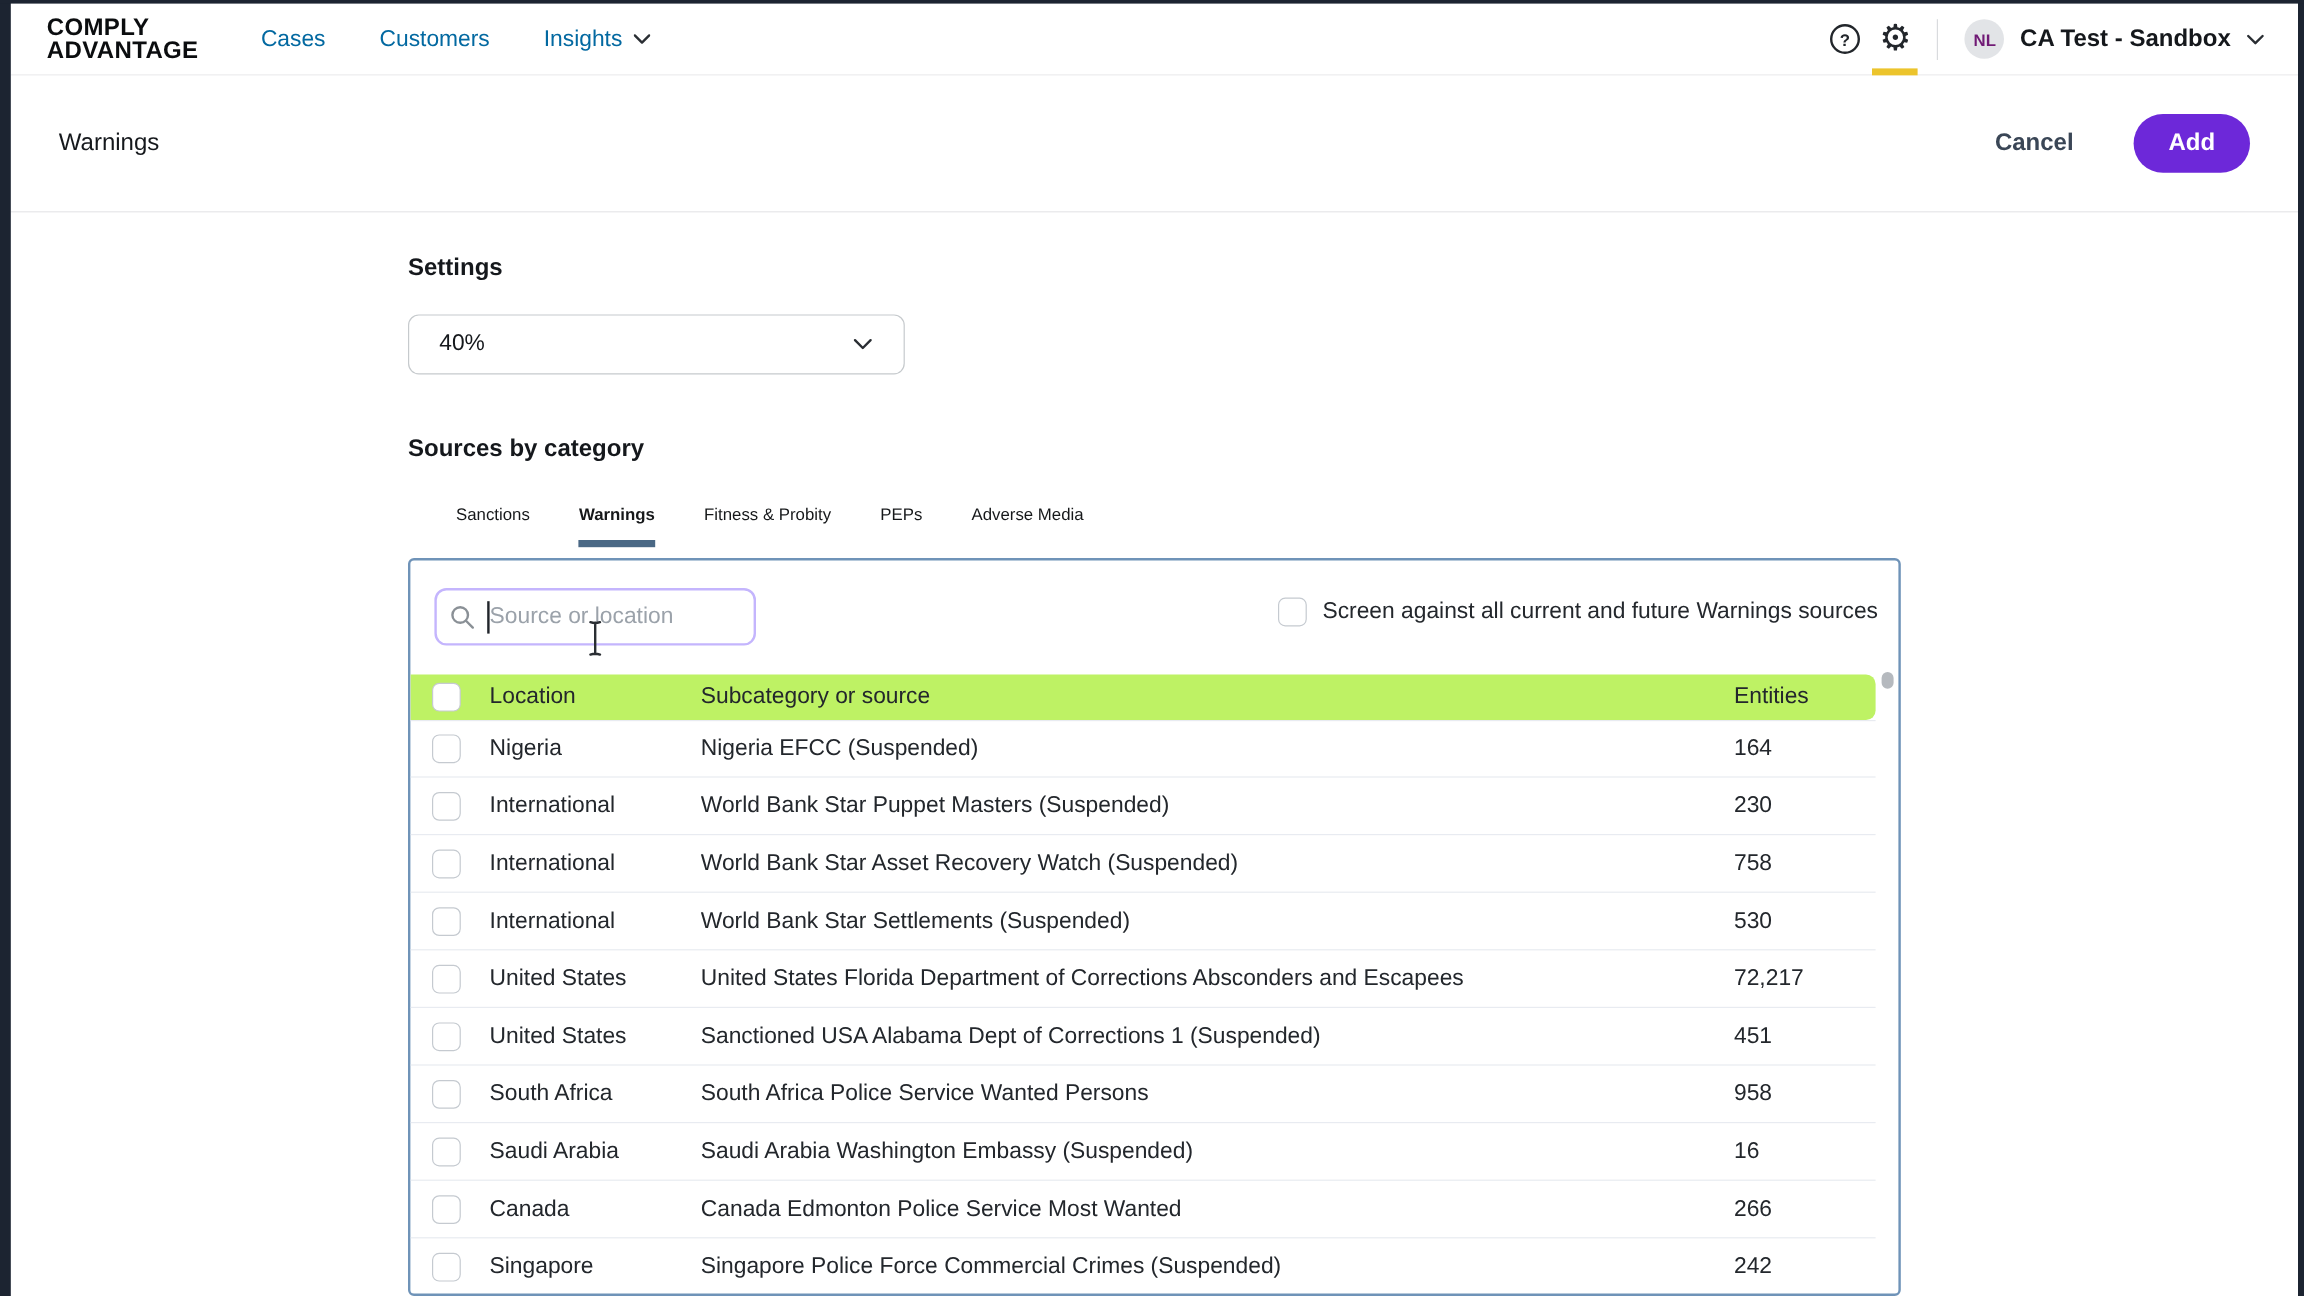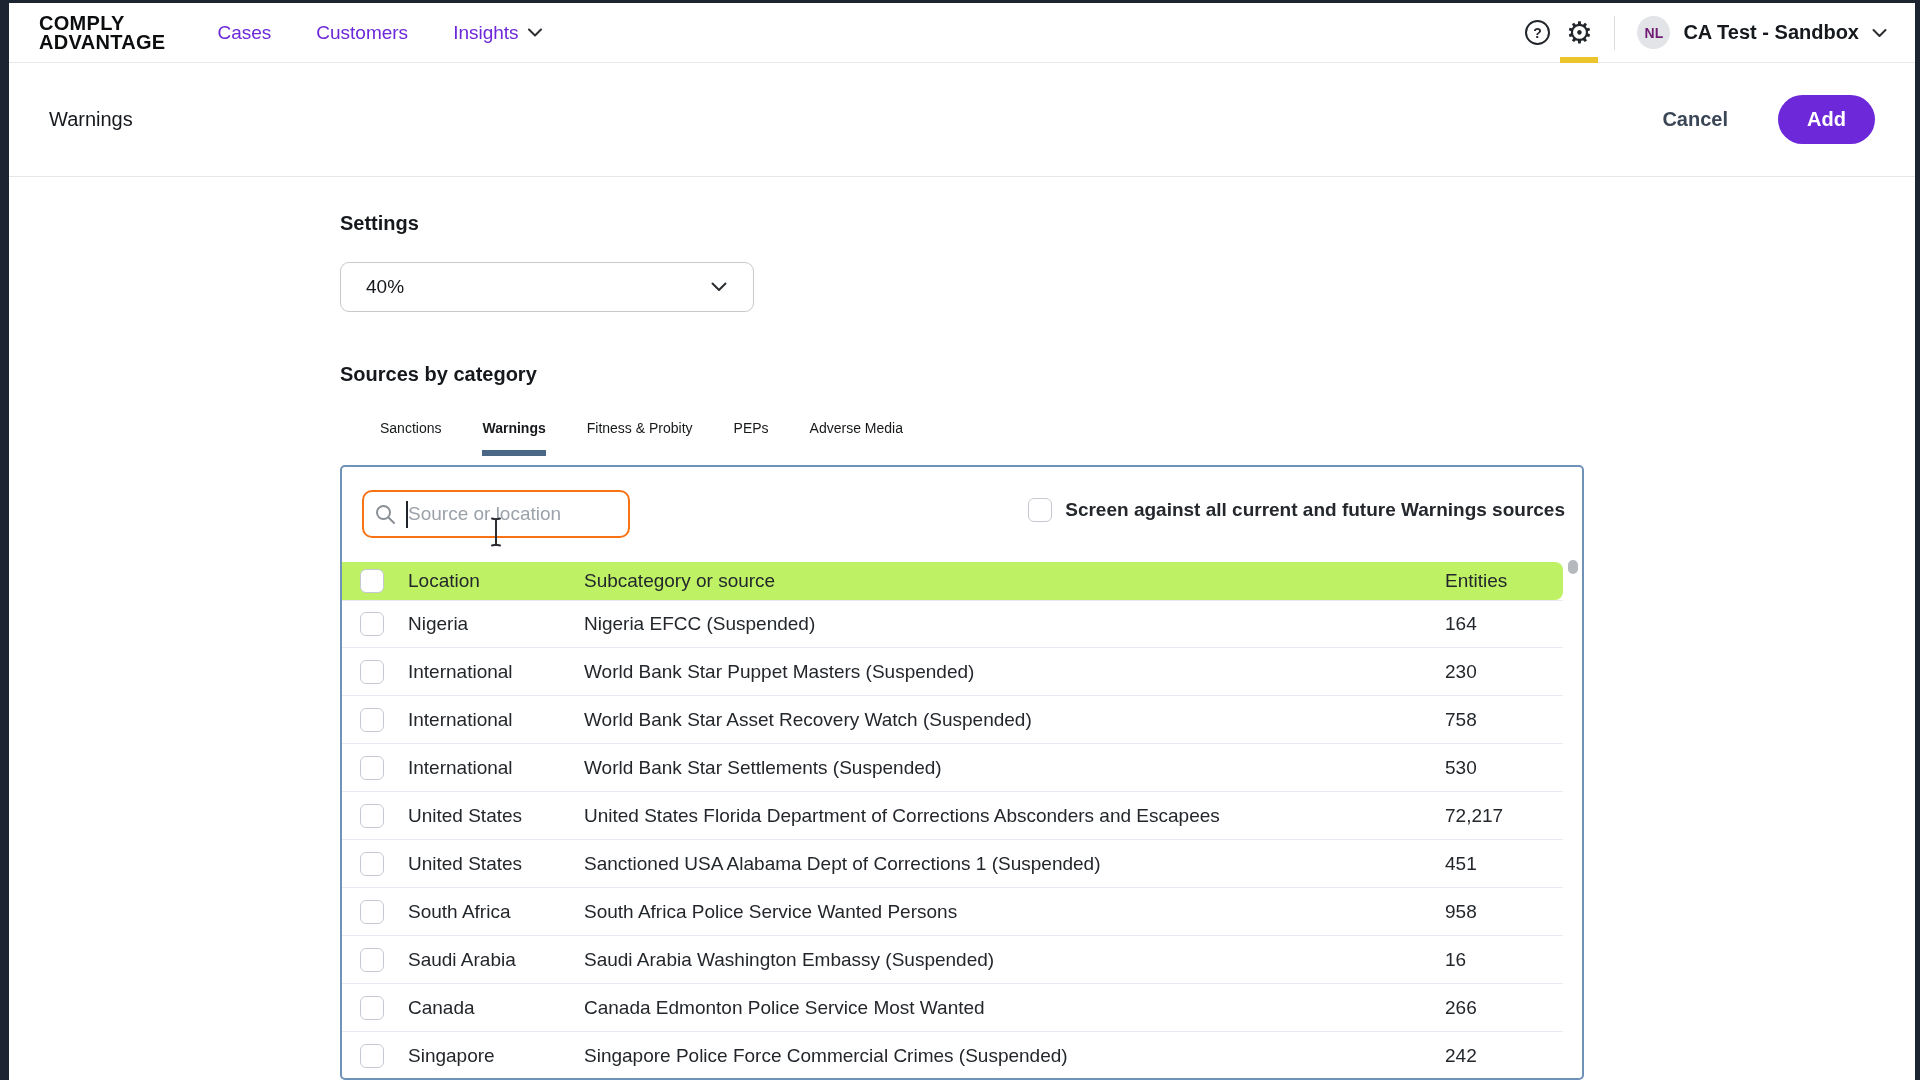--- a/index.html
+++ b/index.html
@@ -11,21 +11,21 @@
   .edge { position:absolute; background:#1c2431; z-index:50; }
   .edge-left { left:0; top:0; width:9px; height:1080px; }
   .edge-right { right:0; top:0; width:5px; height:1080px; }
   .edge-top { left:0; top:0; width:1920px; height:3px; }
 
   
   .topnav { position:absolute; left:9px; right:5px; top:3px; height:60px; background:#fff;
             border-bottom:1px solid #e8e8ea; display:flex; align-items:center; }
   .logo { margin-left:30px; font-weight:800; font-size:20px; line-height:19px; letter-spacing:.3px; color:#0b0d0f; cursor:default; }
   .main-nav { display:flex; align-items:center; gap:45px; margin-left:52px; }
-  .nav-item { font-size:19px; color:#6d28d9; background:none; border:none; cursor:pointer;
+  .nav-item { font-size:19px; color:#0369a1; background:none; border:none; cursor:pointer;
               display:flex; align-items:center; gap:9px; font-family:inherit; }
   .nav-right { margin-left:auto; display:flex; align-items:center; margin-right:28px; }
   .icon-btn { position:relative; width:42px; height:57px; background:none; border:none; cursor:pointer;
               display:flex; align-items:center; justify-content:center; }
   .help-ring { width:25px; height:25px; border:2px solid #22262b; border-radius:50%;
                display:flex; align-items:center; justify-content:center; font-size:14px; font-weight:700; color:#22262b; }
   .gear-glyph { font-family:"DejaVu Sans",sans-serif; font-size:30px; color:#22262b; line-height:30px; }
   .gear-underline { position:absolute; left:50%; transform:translateX(-50%); bottom:-2px; width:38px; height:6px; background:#ecc42c; }
   .nav-divider { width:1px; height:34px; background:#d9dbde; margin:0 22px 0 14px; }
   .account { display:flex; align-items:center; gap:13px; background:none; border:none; cursor:pointer; font-family:inherit; }
@@ -55,30 +55,30 @@
 
   .tabs { position:absolute; left:380px; top:420px; display:flex; gap:41px; }
   .tab { background:none; border:none; cursor:pointer; font-family:inherit; font-size:14px; color:#16181a;
          padding:0 0 14px 0; border-bottom:6px solid transparent; }
   .tab.active { font-weight:700; border-bottom-color:#4a6885; }
 
   
   .panel { position:absolute; left:340px; top:465px; width:1244px; height:615px; background:#fff;
            border:2px solid #6f93b8; border-radius:5px; overflow:hidden; }
   .search-input { position:absolute; left:20px; top:23px; width:268px; height:48px;
-                  border:2px solid #f97316; border-radius:10px; background:#fff;
+                  border:2px solid #c4b5fd; border-radius:10px; background:#fff;
                   font-family:inherit; font-size:19px; color:#1d2127; padding:0 14px 0 44px; outline:none; }
   .search-input::placeholder { color:#9ba2aa; }
   .search-icon { position:absolute; left:33px; top:37px; pointer-events:none; }
   .input-caret { position:absolute; left:64px; top:34px; width:2px; height:27px; background:#20242a; }
   .ibeam-cursor { position:absolute; left:148px; top:50px; pointer-events:none; }
 
   .screen-all { position:absolute; right:17px; top:31px; display:flex; align-items:center; gap:13px; }
   .checkbox { width:24px; height:24px; border:1.5px solid #c5cad0; border-radius:6px; background:#fff; cursor:pointer; flex:none; }
-  .screen-all-label { font-size:19px; color:#24282d;font-weight:bold; }
+  .screen-all-label { font-size:19px; color:#24282d; }
 
   .table { position:absolute; left:0; top:95px; width:1221px; }
   .thead, .trow { display:grid; grid-template-columns:48px 176px 1fr 118px; align-items:center; padding-left:18px; }
   .thead { height:38px; background:#bef264; border-radius:0 8px 8px 0; }
   .thead .cell { font-size:19px; color:#23272c; }
   .trow { height:48px; border-bottom:1px solid #e8ebf1; }
   .trow:first-child { border-top:1px solid #e8ebf1; }
   .cell { font-size:19px; color:#23272c; white-space:nowrap; overflow:hidden; }
   .panel-scroll-thumb { position:absolute; right:4px; top:93px; width:10px; height:14px; border-radius:5px; background:#b5b9be; }
 </style>

